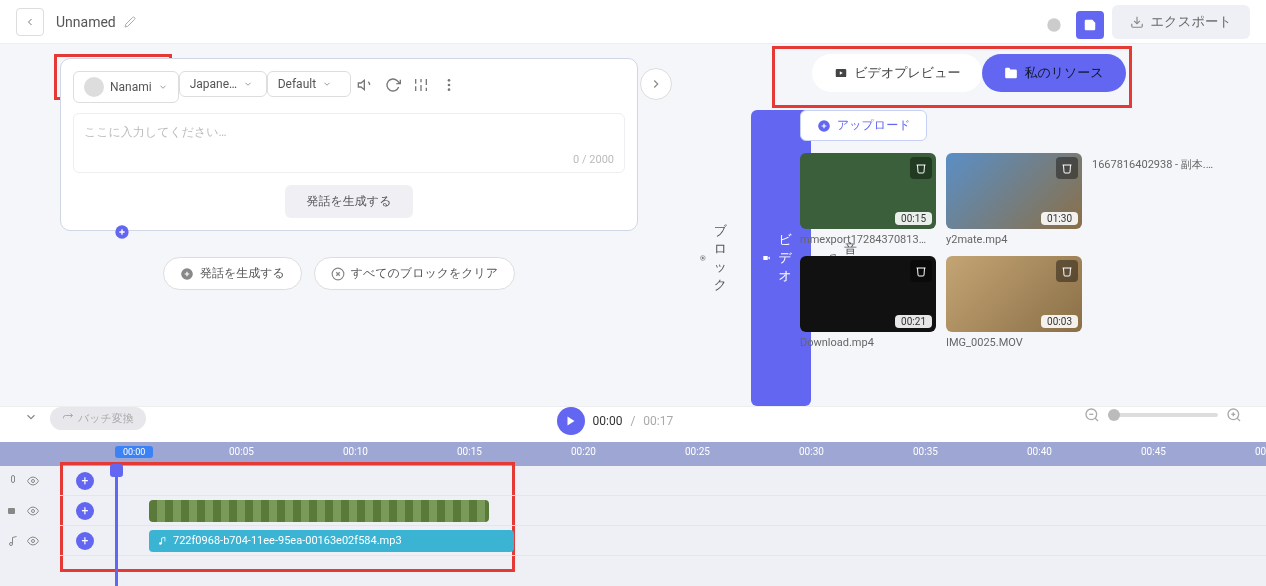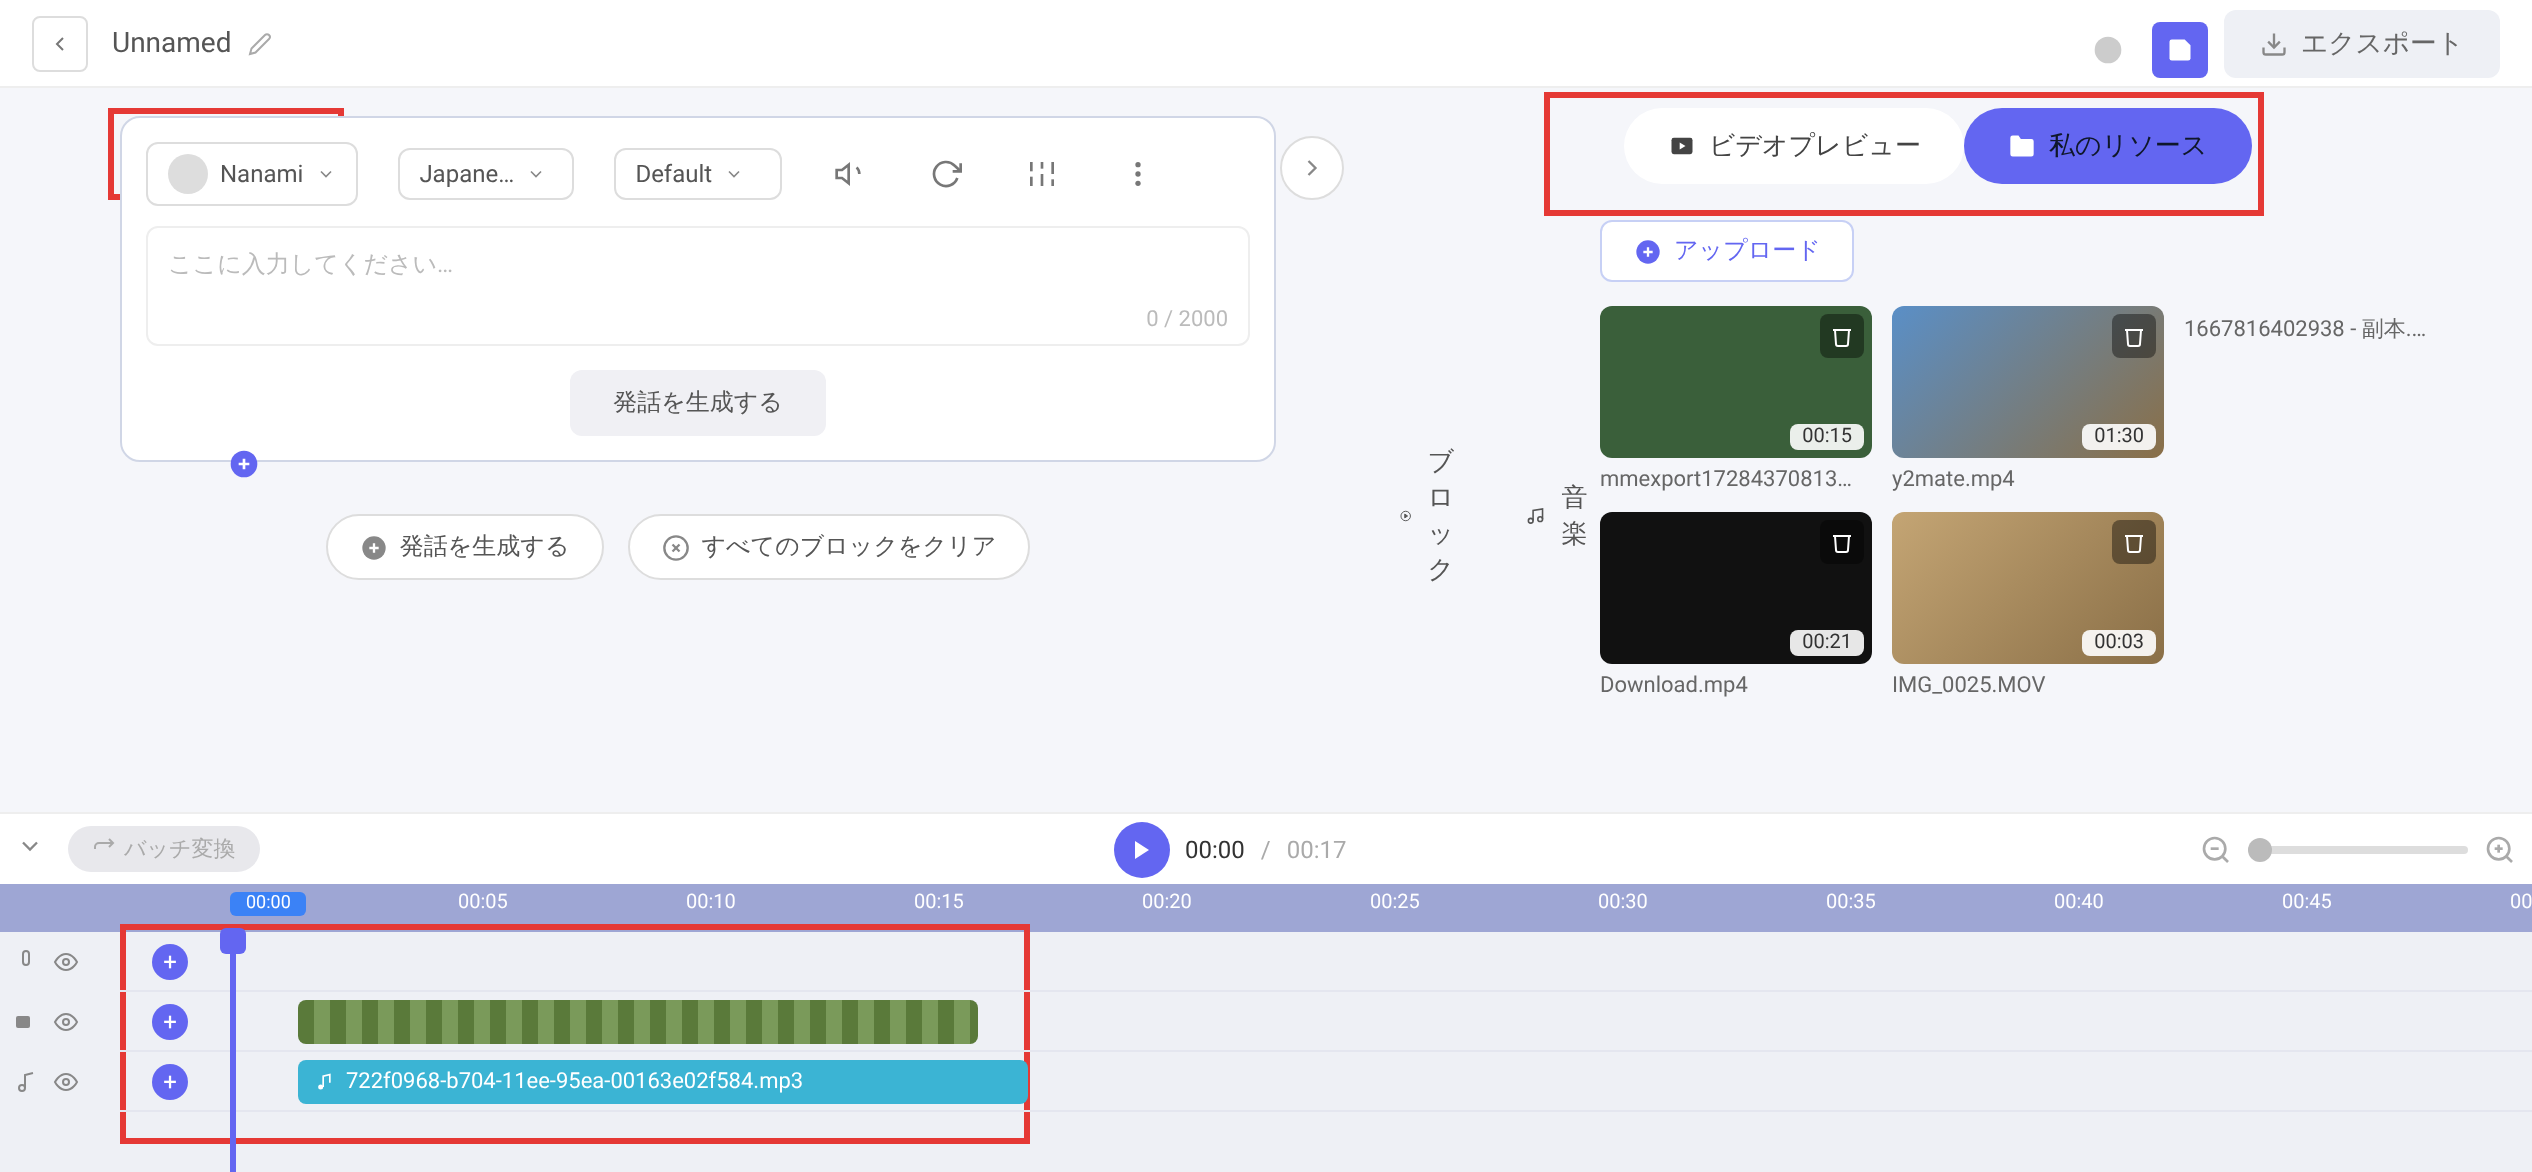--- a/index.html
+++ b/index.html
@@ -9,21 +9,21 @@
 .title{margin-left:12px;font-size:14px;color:#555}
 .edit-icon{margin-left:8px;color:#aaa;cursor:pointer}
 .header-right{margin-left:auto;display:flex;align-items:flex-end;gap:8px}
 .hicon{width:28px;height:28px;border-radius:4px;display:flex;align-items:center;justify-content:center;color:#aaa;cursor:pointer}
 .hicon.active{background:#6366f1;color:#fff}
 .export-btn{background:#eef0f5;border:none;border-radius:6px;padding:8px 18px;color:#666;cursor:pointer;display:flex;align-items:center;gap:6px}
 .main{display:flex;height:362px}
 .left{flex:1;padding:14px 20px 0 20px;position:relative}
 .card{border:1px solid #d0d6e6;border-radius:10px;padding:12px;background:#fff;margin-left:40px;margin-right:20px}
 .highlight-box{position:absolute;border:3px solid #e53935}
-.row1{display:flex;align-items:center;gap:20px;margin-bottom:10px}
+.row1{display:flex;align-items:flex-start;gap:0;margin-bottom:10px}
 .sel{border:1px solid #ddd;border-radius:6px;padding:5px 10px;background:#fff;display:flex;align-items:center;gap:6px;cursor:pointer;font-size:12px;color:#555}
 .avatar{width:20px;height:20px;border-radius:50%;background:#ddd;display:inline-block}
 .tool-icon{width:28px;height:28px;border-radius:4px;display:flex;align-items:center;justify-content:center;color:#777;cursor:pointer}
 .textarea{border:1px solid #eee;border-radius:6px;padding:10px;min-height:60px;position:relative;color:#bbb;font-size:12px}
 .counter{position:absolute;right:10px;bottom:6px;color:#bbb;font-size:11px}
 .gen-btn{display:block;margin:12px auto 0;background:#f0f0f4;border:none;border-radius:6px;padding:8px 22px;color:#555;cursor:pointer;font-size:12px}
 .plus-dot{position:absolute;left:53px;bottom:-10px;color:#6366f1}
 .block-actions{display:flex;gap:12px;justify-content:center;margin-top:26px}
 .pill-btn{border:1px solid #ddd;background:#fff;border-radius:18px;padding:7px 16px;color:#555;cursor:pointer;display:flex;align-items:center;gap:6px;font-size:12px}
 .expand-btn{position:absolute;right:6px;top:24px;width:32px;height:32px;border:1px solid #ddd;border-radius:50%;background:#fff;display:flex;align-items:center;justify-content:center;cursor:pointer;color:#888}
@@ -41,21 +41,21 @@
 .thumbs{display:flex;flex-wrap:wrap;gap:10px;margin-top:12px}
 .thumb{width:136px}
 .thumb-img{width:136px;height:76px;border-radius:6px;background:#3a5f3a;position:relative;overflow:hidden}
 .thumb-img.dark{background:#111}
 .thumb-img.cartoon{background:linear-gradient(135deg,#5a8fc7,#8a6f47)}
 .thumb-img.red{background:linear-gradient(135deg,#8b3a3a,#5a3a3a)}
 .thumb-img.couch{background:linear-gradient(135deg,#c4a574,#8a6f47)}
 .del-icon{position:absolute;top:4px;right:4px;width:22px;height:22px;background:rgba(0,0,0,.4);border-radius:4px;display:flex;align-items:center;justify-content:center;color:#fff;cursor:pointer}
 .dur{position:absolute;bottom:4px;right:4px;background:rgba(255,255,255,.9);border-radius:4px;padding:1px 6px;font-size:10px;color:#333}
 .thumb-name{font-size:11px;color:#666;margin-top:4px;white-space:nowrap;overflow:hidden;text-overflow:ellipsis}
-.timeline-bar{height:36px;background:#fff;border-top:1px solid #eee;display:flex;align-items:center;padding:0 8px;}
+.timeline-bar{height:36px;background:#fff;border-top:1px solid #eee;display:flex;align-items:flex-start;padding:0 24px;}
 .tb-left{display:flex;align-items:center;gap:8px}
 .chev-down{width:18px;height:18px;color:#888;cursor:pointer}
 .batch-chip{background:#e8e8ec;border-radius:14px;padding:4px 12px;color:#aaa;font-size:11px;display:flex;align-items:center;gap:4px}
 .tb-center{margin:0 auto;display:flex;align-items:center;gap:8px}
 .play-btn{width:28px;height:28px;border-radius:50%;background:#6366f1;display:flex;align-items:center;justify-content:center;color:#fff;cursor:pointer}
 .time-current{color:#333;font-size:12px}
 .time-total{color:#aaa;font-size:12px}
 .tb-right{display:flex;align-items:center;gap:8px}
 .zoom-icon{color:#aaa;cursor:pointer}
 .zoom-slider{width:110px;height:4px;background:#ddd;border-radius:2px;position:relative}
@@ -221,20 +221,27 @@
     </div>
     <div class="res-body">
       <div class="res-sidebar">
         <div class="res-sb-item">
           <svg width="14" height="14" viewBox="0 0 24 24" fill="none" stroke="#555" stroke-width="2">
               <circle cx="12" cy="12" r="10"></circle>
               <path d="M10 8l6 4-6 4V8z" fill="#555"></path>
             </svg>
           <span>ブロック</span>
         </div>
+        <div class="res-sb-item active">
+          <svg width="14" height="14" viewBox="0 0 24 24" fill="#fff">
+              <polygon points="23 7 16 12 23 17 23 7"></polygon>
+              <rect x="1" y="5" width="15" height="14" rx="2"></rect>
+            </svg>
+          <span>ビデオ</span>
+        </div>
         <div class="res-sb-item">
           <svg width="14" height="14" viewBox="0 0 24 24" fill="none" stroke="#555" stroke-width="2">
               <path d="M9 18V5l12-2v13"></path>
               <circle cx="6" cy="18" r="3"></circle>
               <circle cx="18" cy="16" r="3"></circle>
             </svg>
           <span>音楽</span>
         </div>
       </div>
       <div class="res-content">

